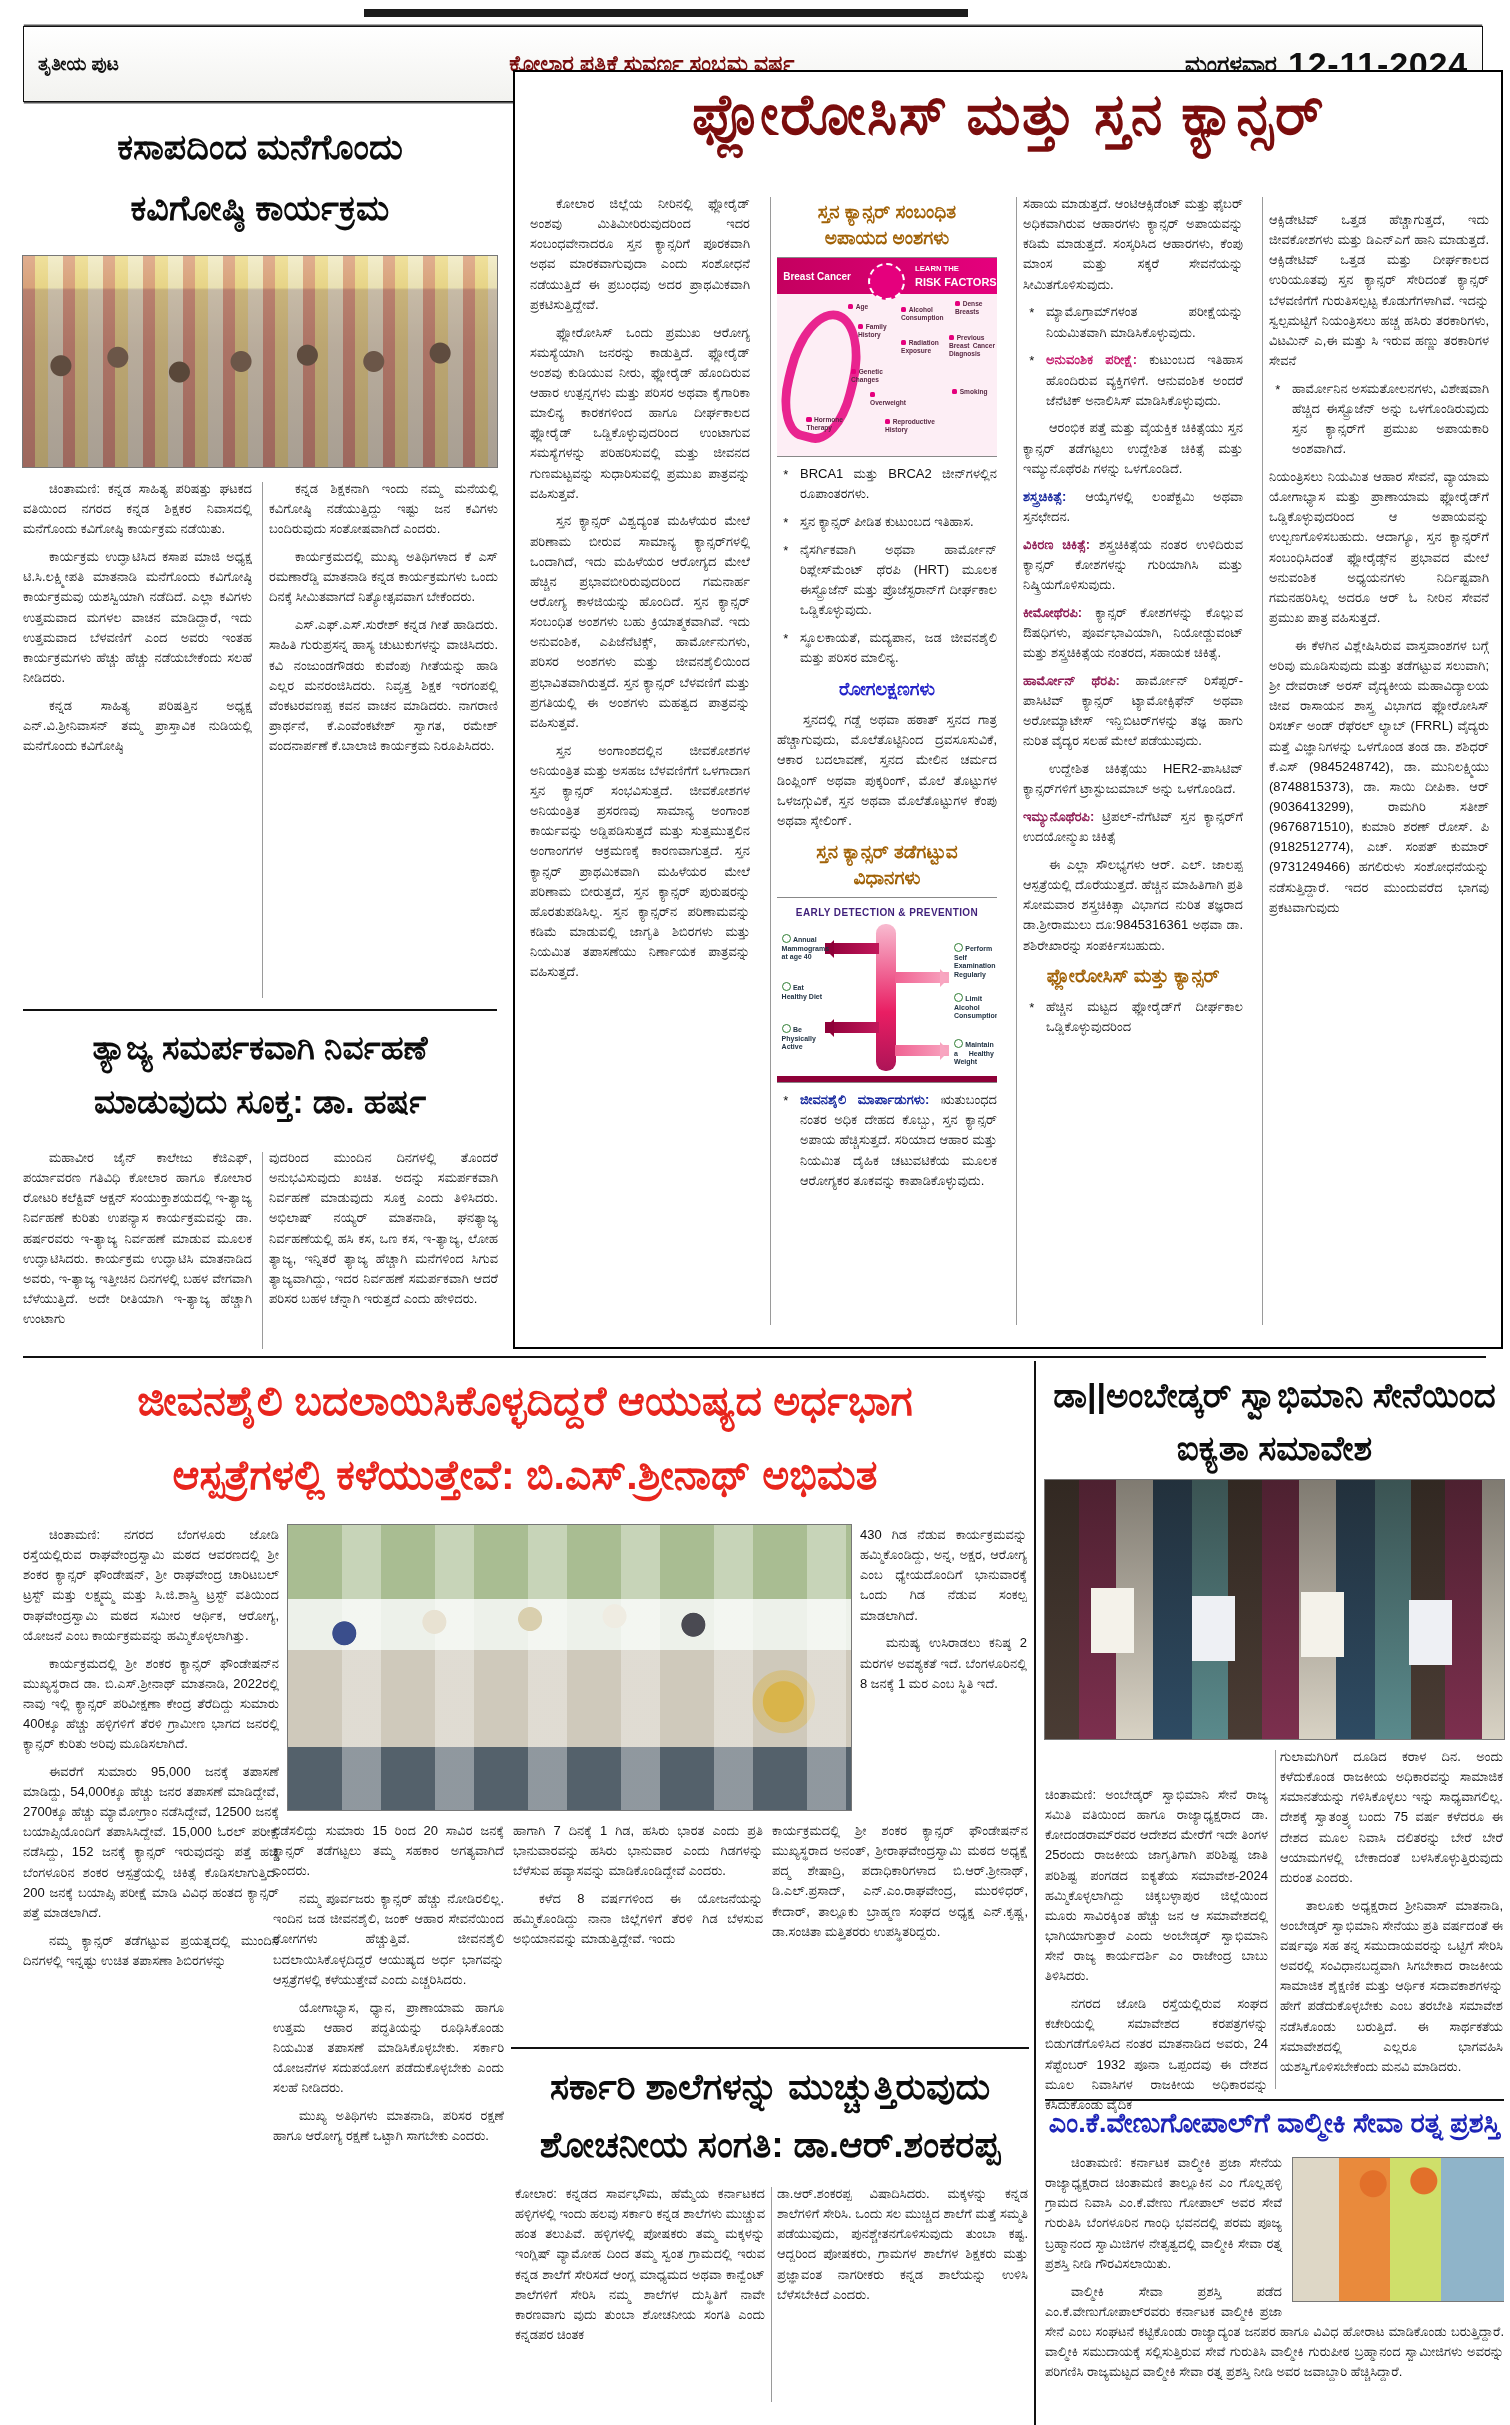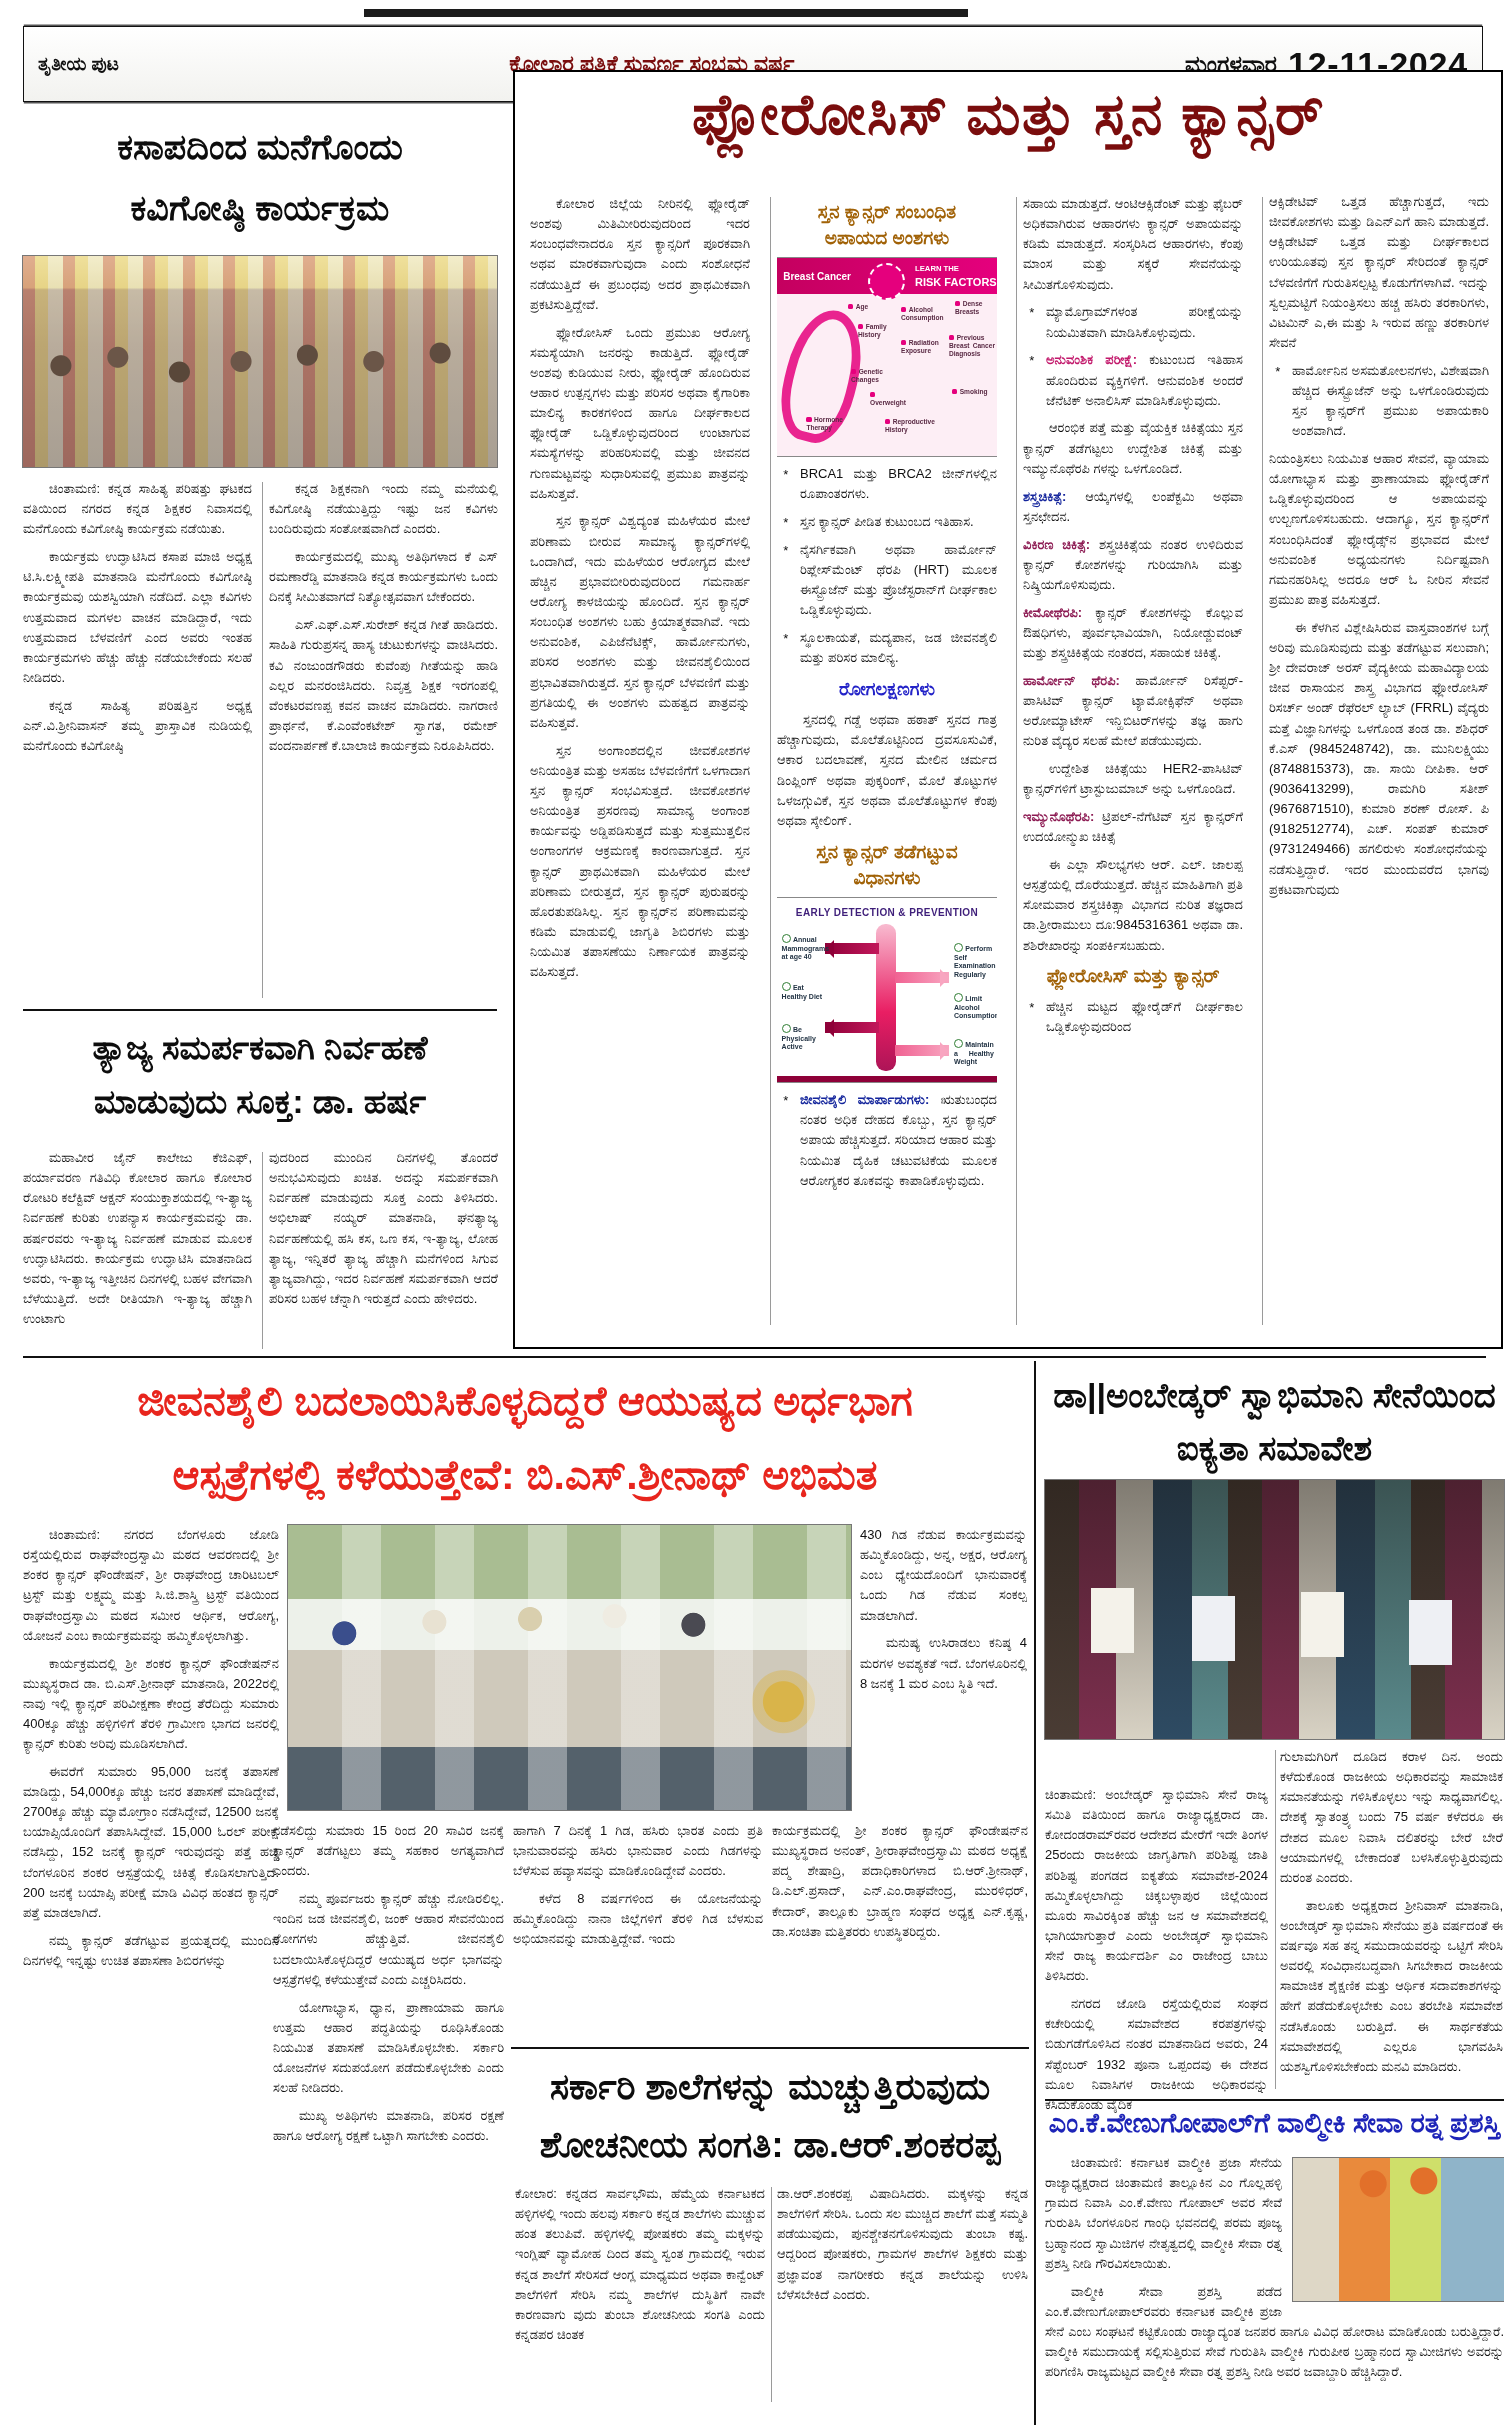--- a/index.html
+++ b/index.html
@@ -32,21 +32,21 @@
   .subhead-navy{color:#a16207;font-weight:900;text-align:center;text-indent:0 !important;font-size:18.6px;line-height:1.4;margin:4.6px 0 7.7px 0 !important;}
   .subhead-blue{color:#2323c8;font-weight:900;text-align:center;text-indent:0 !important;font-size:18px;margin:3.1px 0 6.2px 0 !important;}
   .lead-navy{color:#14259c;font-weight:bold;}
   .lead-maroon{color:#8c1a52;font-weight:bold;}
   .lead-magenta{color:#c2186b;font-weight:bold;}
   
   .mainbox{left:513px;top:70px;width:990px;height:1279px;border:2.3px solid #000;box-sizing:border-box;background:#fff;}
   .fc1{left:530px;top:194px;width:220px;height:1138px;}
   .fc2{left:777px;top:194px;width:220px;height:1138px;}
   .fc3{left:1023px;top:194px;width:220px;height:1138px;}
-  .fc4{left:1269px;top:192px;width:220px;height:1138px;}
+  .fc4{left:1269px;top:210px;width:220px;height:1138px;}
   
   .photo{background:#cfc8bd;outline:0.8px solid #777;}
   .ph-kas{left:23px;top:256px;width:474px;height:211px;
     background:linear-gradient(180deg,#efe8bc 0%,#e2d79e 15%,#b7a78d 16%,#a59580 42%,#8f8374 100%);}
   .ph-kas::after{content:"";position:absolute;inset:0;
     background:
       radial-gradient(circle at 8% 52%,#5f4c3f 0 10px,transparent 11px),
       radial-gradient(circle at 20% 48%,#6b5648 0 10px,transparent 11px),
       radial-gradient(circle at 33% 55%,#594739 0 10px,transparent 11px),
       radial-gradient(circle at 46% 50%,#6b5648 0 10px,transparent 11px),
@@ -277,21 +277,21 @@
 
   <div class="abs col" style="left:23px;top:1525px;width:256px;height:883px;">
     <p>ಚಿಂತಾಮಣಿ: ನಗರದ ಬೆಂಗಳೂರು ಜೋಡಿ ರಸ್ತೆಯಲ್ಲಿರುವ ರಾಘವೇಂದ್ರಸ್ವಾಮಿ ಮಠದ ಆವರಣದಲ್ಲಿ ಶ್ರೀ ಶಂಕರ ಕ್ಯಾನ್ಸರ್ ಫೌಂಡೇಷನ್, ಶ್ರೀ ರಾಘವೇಂದ್ರ ಚಾರಿಟಬಲ್ ಟ್ರಸ್ಟ್ ಮತ್ತು ಲಕ್ಷ್ಮಮ್ಮ ಮತ್ತು ಸಿ.ಜಿ.ಶಾಸ್ತ್ರಿ ಟ್ರಸ್ಟ್ ವತಿಯಿಂದ ರಾಘವೇಂದ್ರಸ್ವಾಮಿ ಮಠದ ಸಮೀರ ಆರ್ಥಿಕ, ಆರೋಗ್ಯ, ಯೋಜನೆ ಎಂಬ ಕಾರ್ಯಕ್ರಮವನ್ನು ಹಮ್ಮಿಕೊಳ್ಳಲಾಗಿತ್ತು.</p>
     <p>ಕಾರ್ಯಕ್ರಮದಲ್ಲಿ ಶ್ರೀ ಶಂಕರ ಕ್ಯಾನ್ಸರ್ ಫೌಂಡೇಷನ್‌ನ ಮುಖ್ಯಸ್ಥರಾದ ಡಾ. ಬಿ.ಎಸ್.ಶ್ರೀನಾಥ್ ಮಾತನಾಡಿ, 2022ರಲ್ಲಿ ನಾವು ಇಲ್ಲಿ ಕ್ಯಾನ್ಸರ್ ಪರಿವೀಕ್ಷಣಾ ಕೇಂದ್ರ ತೆರೆದಿದ್ದು ಸುಮಾರು 400ಕ್ಕೂ ಹೆಚ್ಚು ಹಳ್ಳಿಗಳಿಗೆ ತೆರಳಿ ಗ್ರಾಮೀಣ ಭಾಗದ ಜನರಲ್ಲಿ ಕ್ಯಾನ್ಸರ್ ಕುರಿತು ಅರಿವು ಮೂಡಿಸಲಾಗಿದೆ.</p>
     <p>ಈವರೆಗೆ ಸುಮಾರು 95,000 ಜನಕ್ಕೆ ತಪಾಸಣೆ ಮಾಡಿದ್ದು, 54,000ಕ್ಕೂ ಹೆಚ್ಚು ಜನರ ತಪಾಸಣೆ ಮಾಡಿದ್ದೇವೆ, 2700ಕ್ಕೂ ಹೆಚ್ಚು ಮ್ಯಾಮೋಗ್ರಾಂ ನಡೆಸಿದ್ದೇವೆ, 12500 ಜನಕ್ಕೆ ಬಯಾಪ್ಸಿಯೊಂದಿಗೆ ತಪಾಸಿಸಿದ್ದೇವೆ. 15,000 ಓರಲ್ ಪರೀಕ್ಷೆ ನಡೆಸಿದ್ದು, 152 ಜನಕ್ಕೆ ಕ್ಯಾನ್ಸರ್ ಇರುವುದನ್ನು ಪತ್ತೆ ಹಚ್ಚಿ ಬೆಂಗಳೂರಿನ ಶಂಕರ ಆಸ್ಪತ್ರೆಯಲ್ಲಿ ಚಿಕಿತ್ಸೆ ಕೊಡಿಸಲಾಗುತ್ತಿದೆ. 200 ಜನಕ್ಕೆ ಬಯಾಪ್ಸಿ ಪರೀಕ್ಷೆ ಮಾಡಿ ವಿವಿಧ ಹಂತದ ಕ್ಯಾನ್ಸರ್ ಪತ್ತೆ ಮಾಡಲಾಗಿದೆ.</p>
     <p>ನಮ್ಮ ಕ್ಯಾನ್ಸರ್ ತಡೆಗಟ್ಟುವ ಪ್ರಯತ್ನದಲ್ಲಿ ಮುಂದಿನ ದಿನಗಳಲ್ಲಿ ಇನ್ನಷ್ಟು ಉಚಿತ ತಪಾಸಣಾ ಶಿಬಿರಗಳನ್ನು</p>
   </div>
   <div class="abs photo ph-ls"></div>
   <div class="abs col" style="left:860px;top:1525px;width:167px;height:285px;">
     <p class="noind">430 ಗಿಡ ನೆಡುವ ಕಾರ್ಯಕ್ರಮವನ್ನು ಹಮ್ಮಿಕೊಂಡಿದ್ದು, ಅನ್ನ, ಅಕ್ಷರ, ಆರೋಗ್ಯ ಎಂಬ ಧ್ಯೇಯದೊಂದಿಗೆ ಭಾನುವಾರಕ್ಕೆ ಒಂದು ಗಿಡ ನೆಡುವ ಸಂಕಲ್ಪ ಮಾಡಲಾಗಿದೆ.</p>
-    <p>ಮನುಷ್ಯ ಉಸಿರಾಡಲು ಕನಿಷ್ಠ 4 ಮರಗಳ ಅವಶ್ಯಕತೆ ಇದೆ. ಬೆಂಗಳೂರಿನಲ್ಲಿ 8 ಜನಕ್ಕೆ 1 ಮರ ಎಂಬ ಸ್ಥಿತಿ ಇದೆ.</p>
+    <p>ಮನುಷ್ಯ ಉಸಿರಾಡಲು ಕನಿಷ್ಠ 2 ಮರಗಳ ಅವಶ್ಯಕತೆ ಇದೆ. ಬೆಂಗಳೂರಿನಲ್ಲಿ 8 ಜನಕ್ಕೆ 1 ಮರ ಎಂಬ ಸ್ಥಿತಿ ಇದೆ.</p>
   </div>
   <div class="abs col" style="left:273px;top:1821px;width:231px;height:586px;">
     <p class="noind">ನಡೆಸಲಿದ್ದು ಸುಮಾರು 15 ರಿಂದ 20 ಸಾವಿರ ಜನಕ್ಕೆ ಕ್ಯಾನ್ಸರ್ ತಡೆಗಟ್ಟಲು ತಮ್ಮ ಸಹಕಾರ ಅಗತ್ಯವಾಗಿದೆ ಎಂದರು.</p>
     <p>ನಮ್ಮ ಪೂರ್ವಜರು ಕ್ಯಾನ್ಸರ್ ಹೆಚ್ಚು ನೋಡಿರಲಿಲ್ಲ. ಇಂದಿನ ಜಡ ಜೀವನಶೈಲಿ, ಜಂಕ್ ಆಹಾರ ಸೇವನೆಯಿಂದ ರೋಗಗಳು ಹೆಚ್ಚುತ್ತಿವೆ. ಜೀವನಶೈಲಿ ಬದಲಾಯಿಸಿಕೊಳ್ಳದಿದ್ದರೆ ಆಯುಷ್ಯದ ಅರ್ಧ ಭಾಗವನ್ನು ಆಸ್ಪತ್ರೆಗಳಲ್ಲಿ ಕಳೆಯುತ್ತೇವೆ ಎಂದು ಎಚ್ಚರಿಸಿದರು.</p>
     <p>ಯೋಗಾಭ್ಯಾಸ, ಧ್ಯಾನ, ಪ್ರಾಣಾಯಾಮ ಹಾಗೂ ಉತ್ತಮ ಆಹಾರ ಪದ್ಧತಿಯನ್ನು ರೂಢಿಸಿಕೊಂಡು ನಿಯಮಿತ ತಪಾಸಣೆ ಮಾಡಿಸಿಕೊಳ್ಳಬೇಕು. ಸರ್ಕಾರಿ ಯೋಜನೆಗಳ ಸದುಪಯೋಗ ಪಡೆದುಕೊಳ್ಳಬೇಕು ಎಂದು ಸಲಹೆ ನೀಡಿದರು.</p>
     <p>ಮುಖ್ಯ ಅತಿಥಿಗಳು ಮಾತನಾಡಿ, ಪರಿಸರ ರಕ್ಷಣೆ ಹಾಗೂ ಆರೋಗ್ಯ ರಕ್ಷಣೆ ಒಟ್ಟಾಗಿ ಸಾಗಬೇಕು ಎಂದರು.</p>
   </div>
   <div class="abs col" style="left:513px;top:1821px;width:250px;height:222px;">
     <p class="noind">ಹಾಗಾಗಿ 7 ದಿನಕ್ಕೆ 1 ಗಿಡ, ಹಸಿರು ಭಾರತ ಎಂದು ಪ್ರತಿ ಭಾನುವಾರವನ್ನು ಹಸಿರು ಭಾನುವಾರ ಎಂದು ಗಿಡಗಳನ್ನು ಬೆಳೆಸುವ ಹವ್ಯಾಸವನ್ನು ಮಾಡಿಕೊಂಡಿದ್ದೇವೆ ಎಂದರು.</p>
     <p>ಕಳೆದ 8 ವರ್ಷಗಳಿಂದ ಈ ಯೋಜನೆಯನ್ನು ಹಮ್ಮಿಕೊಂಡಿದ್ದು ನಾನಾ ಜಿಲ್ಲೆಗಳಿಗೆ ತೆರಳಿ ಗಿಡ ಬೆಳಸುವ ಅಭಿಯಾನವನ್ನು ಮಾಡುತ್ತಿದ್ದೇವೆ. ಇಂದು</p>

